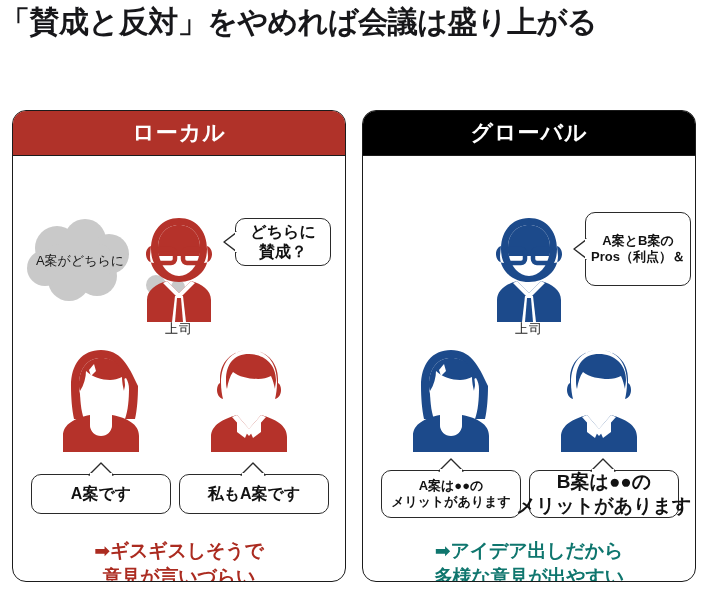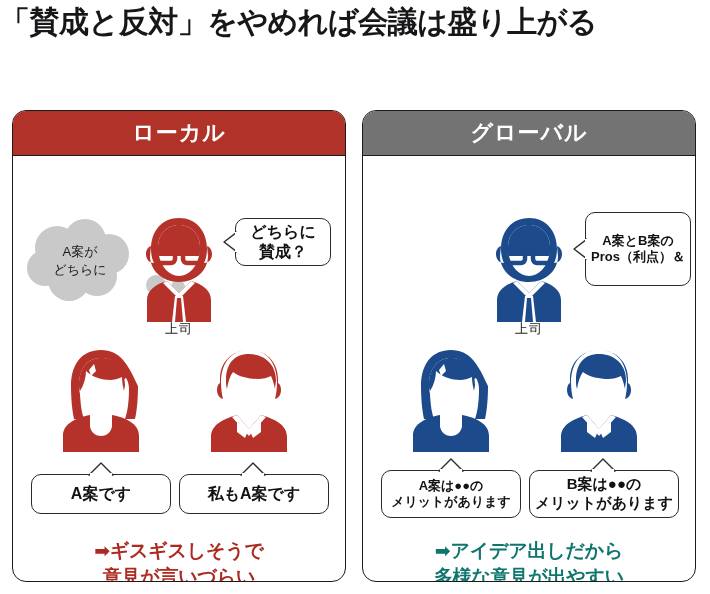--- a/index.html
+++ b/index.html
@@ -62,21 +62,21 @@
     height: 44px;
     line-height: 44px;
     text-align: center;
     color: #ffffff;
     font-size: 22px;
     font-weight: 700;
     letter-spacing: 1px;
     border-bottom: 1.6px solid #1b1b1b;
   }
   #panel-local .panel-header  { background: #b03229; }
-  #panel-global .panel-header { background: #737373; }
+  #panel-global .panel-header { background: #000000; }
 
   .panel-body {
     position: relative;
     width: 100%;
     height: 426px;
   }
 
   
   .figure { position: absolute; }
   .fig-boss   { width: 96px;  height: 106px; }
@@ -131,21 +131,21 @@
   #thought-cloud {
     position: absolute;
     width: 128px;
     height: 86px;
   }
   #thought-cloud .cloud-text {
     position: absolute;
     left: 0; top: 0;
     width: 128px; height: 86px;
     display: flex;
-    flex-direction: column;
+    flex-direction: row;
     align-items: center;
     justify-content: center;
     font-size: 13px;
     font-weight: 500;
     color: #1a1a1a;
     line-height: 1.35;
     padding-right: 14px;
     box-sizing: border-box;
   }
 
@@ -347,21 +347,21 @@
       <svg class="tail-up" style="left:56px;" viewBox="0 0 26 14">
         <path d="M1 13 L13 1 L25 13 Z" fill="#ffffff" stroke="#2a2a2a" stroke-width="1.4" stroke-linejoin="round"></path>
         <rect x="2" y="11" width="22" height="5" fill="#ffffff"></rect>
       </svg>
       <div>
         <span class="bubble-line">A案は●●の</span>
         <span class="bubble-line">メリットがあります</span>
       </div>
     </div>
 
-    <div class="bubble" style="left:166px; top:314px; width:150px; height:48px; font-size:15px; font-weight:600;">
+    <div class="bubble" style="left:166px; top:314px; width:150px; height:48px; font-size:19px; font-weight:600;">
       <svg class="tail-up" style="left:60px;" viewBox="0 0 26 14">
         <path d="M1 13 L13 1 L25 13 Z" fill="#ffffff" stroke="#2a2a2a" stroke-width="1.4" stroke-linejoin="round"></path>
         <rect x="2" y="11" width="22" height="5" fill="#ffffff"></rect>
       </svg>
       <div>
         <span class="bubble-line">B案は●●の</span>
         <span class="bubble-line">メリットがあります</span>
       </div>
     </div>
 

